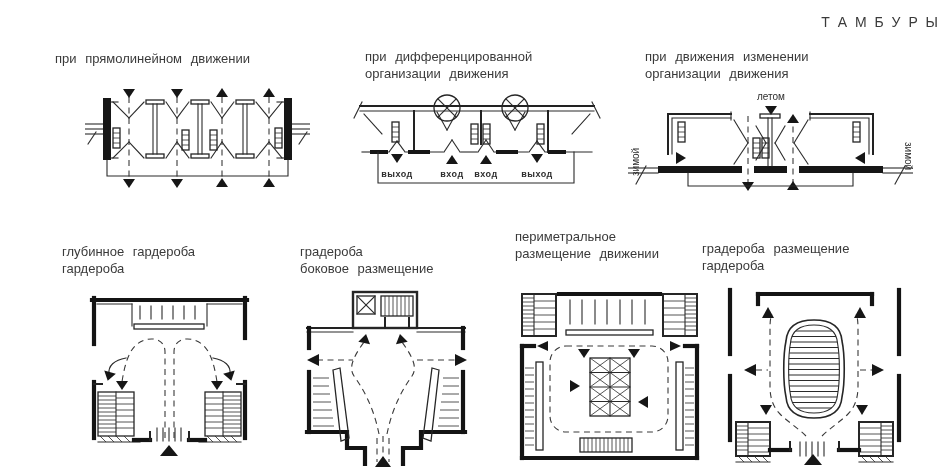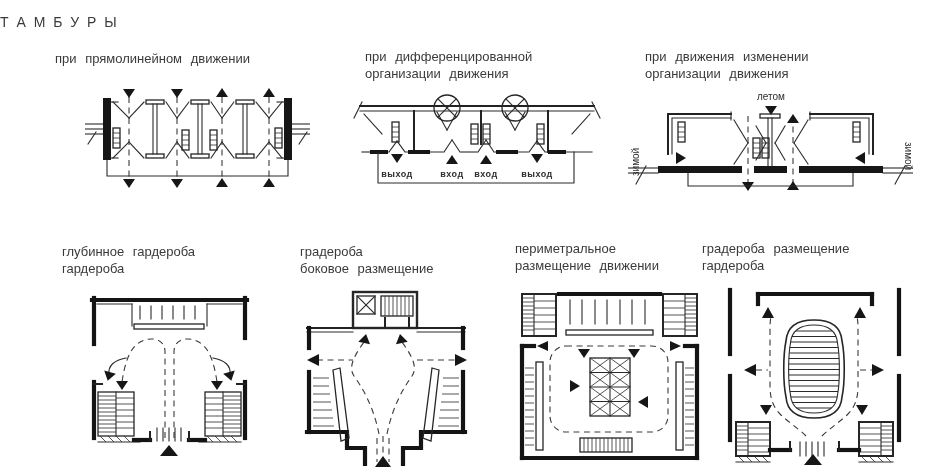--- a/index.html
+++ b/index.html
@@ -1,18 +1,18 @@
 <!DOCTYPE html>
 <html><head>
 <meta charset="utf-8">
 <style>
   html,body{margin:0;padding:0;background:#e8e8e8;}
   .page{position:relative;width:940px;height:471px;background:#ffffff;overflow:hidden;
         font-family:"Liberation Sans", sans-serif;}
-  .sec-title{position:absolute;left:0;width:940px;text-align:left;
+  .sec-title{position:absolute;left:0;width:940px;text-align:right;
         font-size:14px;letter-spacing:2px;color:#3a3a3a;}
   .cap{position:absolute;text-align:left;font-size:13px;line-height:17px;
         color:#3a3a3a;word-spacing:5px;}
   .cap span{display:block;}
   .dia{position:absolute;}
   
   .ln{stroke:#2a2a2a;stroke-width:1.1;fill:none;stroke-linecap:square;}
   .ln2{stroke:#222;stroke-width:2;fill:none;stroke-linecap:square;}
   .thk{stroke:#141414;stroke-width:4.2;fill:none;stroke-linecap:square;}
   .dsh{stroke:#3a3a3a;stroke-width:1.1;fill:none;stroke-dasharray:6 4.5;}
@@ -414,21 +414,21 @@
       <line x1="143" y1="140" x2="164" y2="140" class="hair"></line>
     </g>
     <g>
       <line x1="82" y1="152" x2="82" y2="176" class="dsh"></line>
         <line x1="88" y1="150" x2="88" y2="176" class="dsh"></line>
       <line x1="94" y1="152" x2="94" y2="176" class="dsh"></line>
       <polygon points="80,181 96,181 88,170" class="fil"></polygon>
     </g>
   </svg>
 
-  <div class="cap" style="left:515px;top:240px;width:185px">
+  <div class="cap" style="left:515px;top:228px;width:185px">
     <span>периметральное</span>
     <span>размещение  движении</span>
   </div>
   <svg class="dia" style="left:512px;top:284px" width="195" height="182" viewBox="0 0 195 182">
     <g>
       <rect x="10" y="10" width="34" height="42" class="out" style="stroke-width:2"></rect>
       <line x1="22" y1="10" x2="22" y2="52" class="ln"></line>
       <line x1="10" y1="14" x2="22" y2="14" class="hair"></line>
         <line x1="10" y1="18" x2="22" y2="18" class="hair"></line>
       <line x1="10" y1="22" x2="22" y2="22" class="hair"></line>

